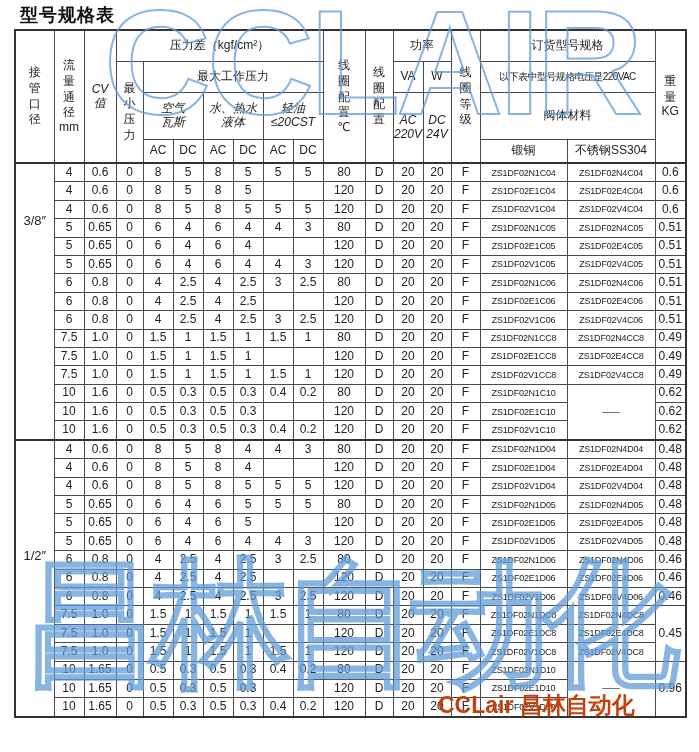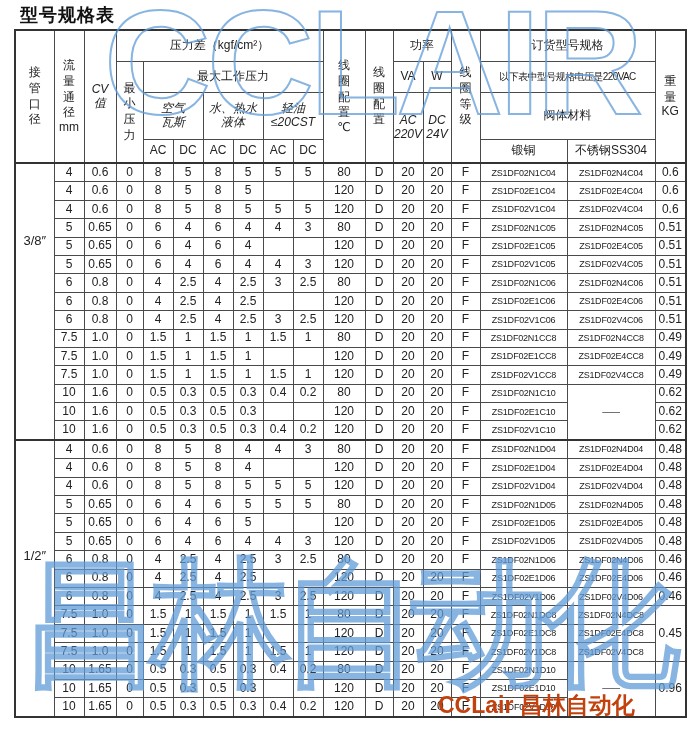--- a/index.html
+++ b/index.html
@@ -23,21 +23,21 @@
   thead tr.h-r3 th{height:46px;}
   thead tr.h-r4 th{height:22px;}
   thead{border-bottom:2px solid #333;}
   tbody td{height:17.4px;}
   tbody tr.section-start td{border-top:2px solid #333;}
   .vtext{width:1.05em;margin:0 auto;line-height:1.3;word-break:break-all;}
   .two-line{white-space:pre-line;font-style:italic;}
   .model{font-size:9px;letter-spacing:-0.2px;}
   .note{font-size:10px;letter-spacing:-0.6px;}
   .pipe-cell{font-size:13px;vertical-align:top;}
-  .pipe-0{padding-top:70px;}
+  .pipe-0{padding-top:50px;}
   .pipe-1{padding-top:108px;}
   .wm{
     position:absolute;font-weight:bold;color:transparent;pointer-events:none;z-index:6;
     -webkit-text-stroke:2px rgba(95,155,215,0.75);white-space:nowrap;
   }
   .wm-top{left:104px;top:-22px;font-size:148px;letter-spacing:-4px;}
   .wm-bottom{left:22px;top:532px;font-size:138px;letter-spacing:-8px;}
   .corner-brand{
     position:absolute;left:438px;top:690px;z-index:7;
     font-size:23px;font-weight:bold;color:#c2410c;white-space:nowrap;

